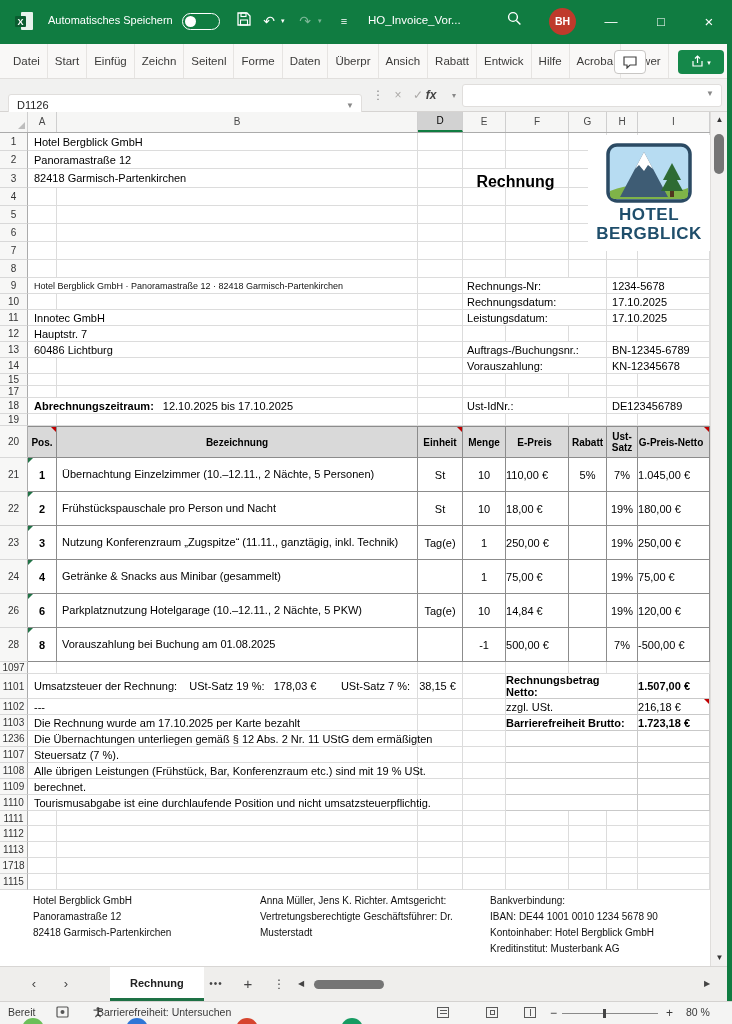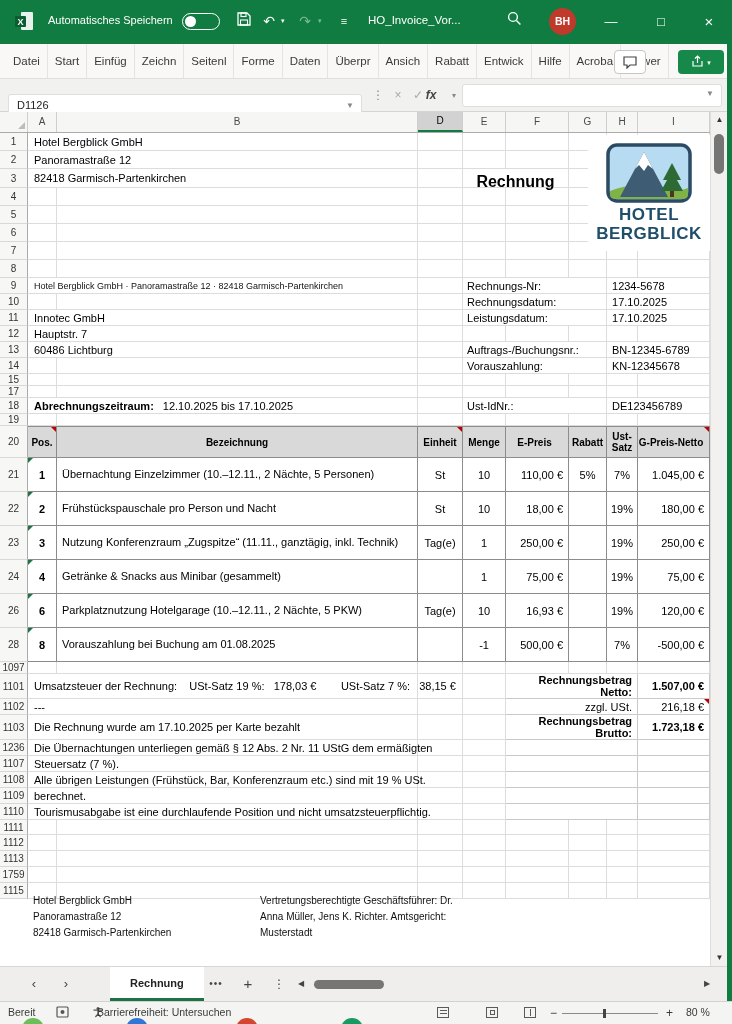--- a/index.html
+++ b/index.html
@@ -50,21 +50,21 @@
 .s9{font-size:9px;padding-left:6px;white-space:nowrap;color:#111}
 .lab{font-weight:normal;padding-left:4px;white-space:nowrap}
 .val{padding-left:5px;white-space:nowrap}
 .note{white-space:pre;padding-left:6px}
 .pd{padding-left:6px;white-space:nowrap}
 .pv{margin-left:9px}
 .b{font-weight:bold}
 .title{font-size:16px;font-weight:bold;text-align:center}
 .title span{position:relative;top:4px}
 .C{text-align:center}
-.R{text-align:right;padding-right:5px}
+.R{padding-right:5px}
 .th{background:#D9D9D9;font-weight:bold;font-size:10px;border-right:1px solid #8C8C8C;border-bottom:1px solid #8C8C8C;border-top:1px solid #8C8C8C;text-align:center;line-height:11px}
 .nw{white-space:nowrap}
 .tb{border-right:1px solid #8C8C8C;border-bottom:1px solid #8C8C8C}
 .dsc{padding:2px 5px;line-height:13px}
 .bx{border-right:1px solid #C9C9C9;border-bottom:1px solid #C9C9C9}
 .tg{position:absolute;top:0;left:0;width:0;height:0;border-top:5px solid #217346;border-right:5px solid transparent}
 .tr2{position:absolute;top:0;right:0;width:0;height:0;border-top:5px solid #C00000;border-left:5px solid transparent}
 
 
 .logo{position:absolute;left:588px;top:2px;width:122px;height:116px;background:#fff;text-align:center}
@@ -422,21 +422,21 @@
             <td class="tb C"></td>
             <td class="tb C">19%</td>
             <td class="tb R">75,00 €</td>
           </tr>
       <tr class="hF">
             <td class="rn">26</td>
             <td class="tb C b"><i class="tg"></i><span>6</span></td>
             <td class="tb dsc">Parkplatznutzung Hotelgarage (10.–12.11., 2 Nächte, 5 PKW)</td>
             <td class="tb C">Tag(e)</td>
             <td class="tb C">10</td>
-            <td class="tb R">16,93 €</td>
+            <td class="tb R">14,84 €</td>
             <td class="tb C"></td>
             <td class="tb C">19%</td>
             <td class="tb R">120,00 €</td>
           </tr>
       <tr class="hF">
             <td class="rn">28</td>
             <td class="tb C b"><i class="tg"></i><span>8</span></td>
             <td class="tb dsc">Vorauszahlung bei Buchung am 01.08.2025</td>
             <td class="tb C"></td>
             <td class="tb C">-1</td>
@@ -470,21 +470,21 @@
             <td></td>
             <td></td>
             <td class="bx R" colspan="3">zzgl. USt.</td>
             <td class="bx R" colspan="2"><span>216,18 €</span><i class="tr2"></i></td>
           </tr>
       <tr class="hB">
             <td class="rn">1103</td>
             <td class="note" colspan="2">Die Rechnung wurde am 17.10.2025 per Karte bezahlt</td>
             <td></td>
             <td></td>
-            <td class="bx R b" colspan="3">Rechnungsbetrag Brutto:</td>
+            <td class="bx R b" colspan="3">Barrierefreiheit Brutto:</td>
             <td class="bx R b" colspan="2">1.723,18 €</td>
           </tr>
       <tr class="hB">
             <td class="rn">1236</td>
             <td class="note" colspan="2">Die Übernachtungen unterliegen gemäß § 12 Abs. 2 Nr. 11 UStG dem ermäßigten</td>
             <td></td>
             <td></td>
             <td class="bx" colspan="3"></td>
             <td class="bx" colspan="2"></td>
           </tr>
@@ -547,21 +547,21 @@
             <td></td>
             <td></td>
             <td></td>
             <td></td>
             <td></td>
             <td></td>
             <td></td>
             <td></td>
           </tr>
       <tr class="hB">
-            <td class="rn">1759</td>
+            <td class="rn">1718</td>
             <td></td>
             <td></td>
             <td></td>
             <td></td>
             <td></td>
             <td></td>
             <td></td>
             <td></td>
           </tr>
       <tr class="hB">
@@ -593,23 +593,29 @@
       <div class="lg2">BERGBLICK</div>
     </div>
 
     <div class="foot">
       <div class="fc1">
         <div>Hotel Bergblick GmbH</div>
         <div>Panoramastraße 12</div>
         <div>82418 Garmisch-Partenkirchen</div>
       </div>
       <div class="fc2">
+        <div>Anna Müller, Jens K. Richter. Amtsgericht:</div>
         <div>Vertretungsberechtigte Geschäftsführer: Dr.</div>
-        <div>Anna Müller, Jens K. Richter. Amtsgericht:</div>
         <div>Musterstadt</div>
+      </div>
+      <div class="fc3">
+        <div>Bankverbindung:</div>
+        <div>IBAN: DE44 1001 0010 1234 5678 90</div>
+        <div>Kontoinhaber: Hotel Bergblick GmbH</div>
+        <div>Kreditinstitut: Musterbank AG</div>
       </div>
     </div>
   </div>
 
   <div class="vscroll">
     <span class="varr" style="top:0">▲</span>
     <span class="vthumb"></span>
     <span class="varr" style="bottom:0">▼</span>
   </div>
   <div class="gedge"></div>

